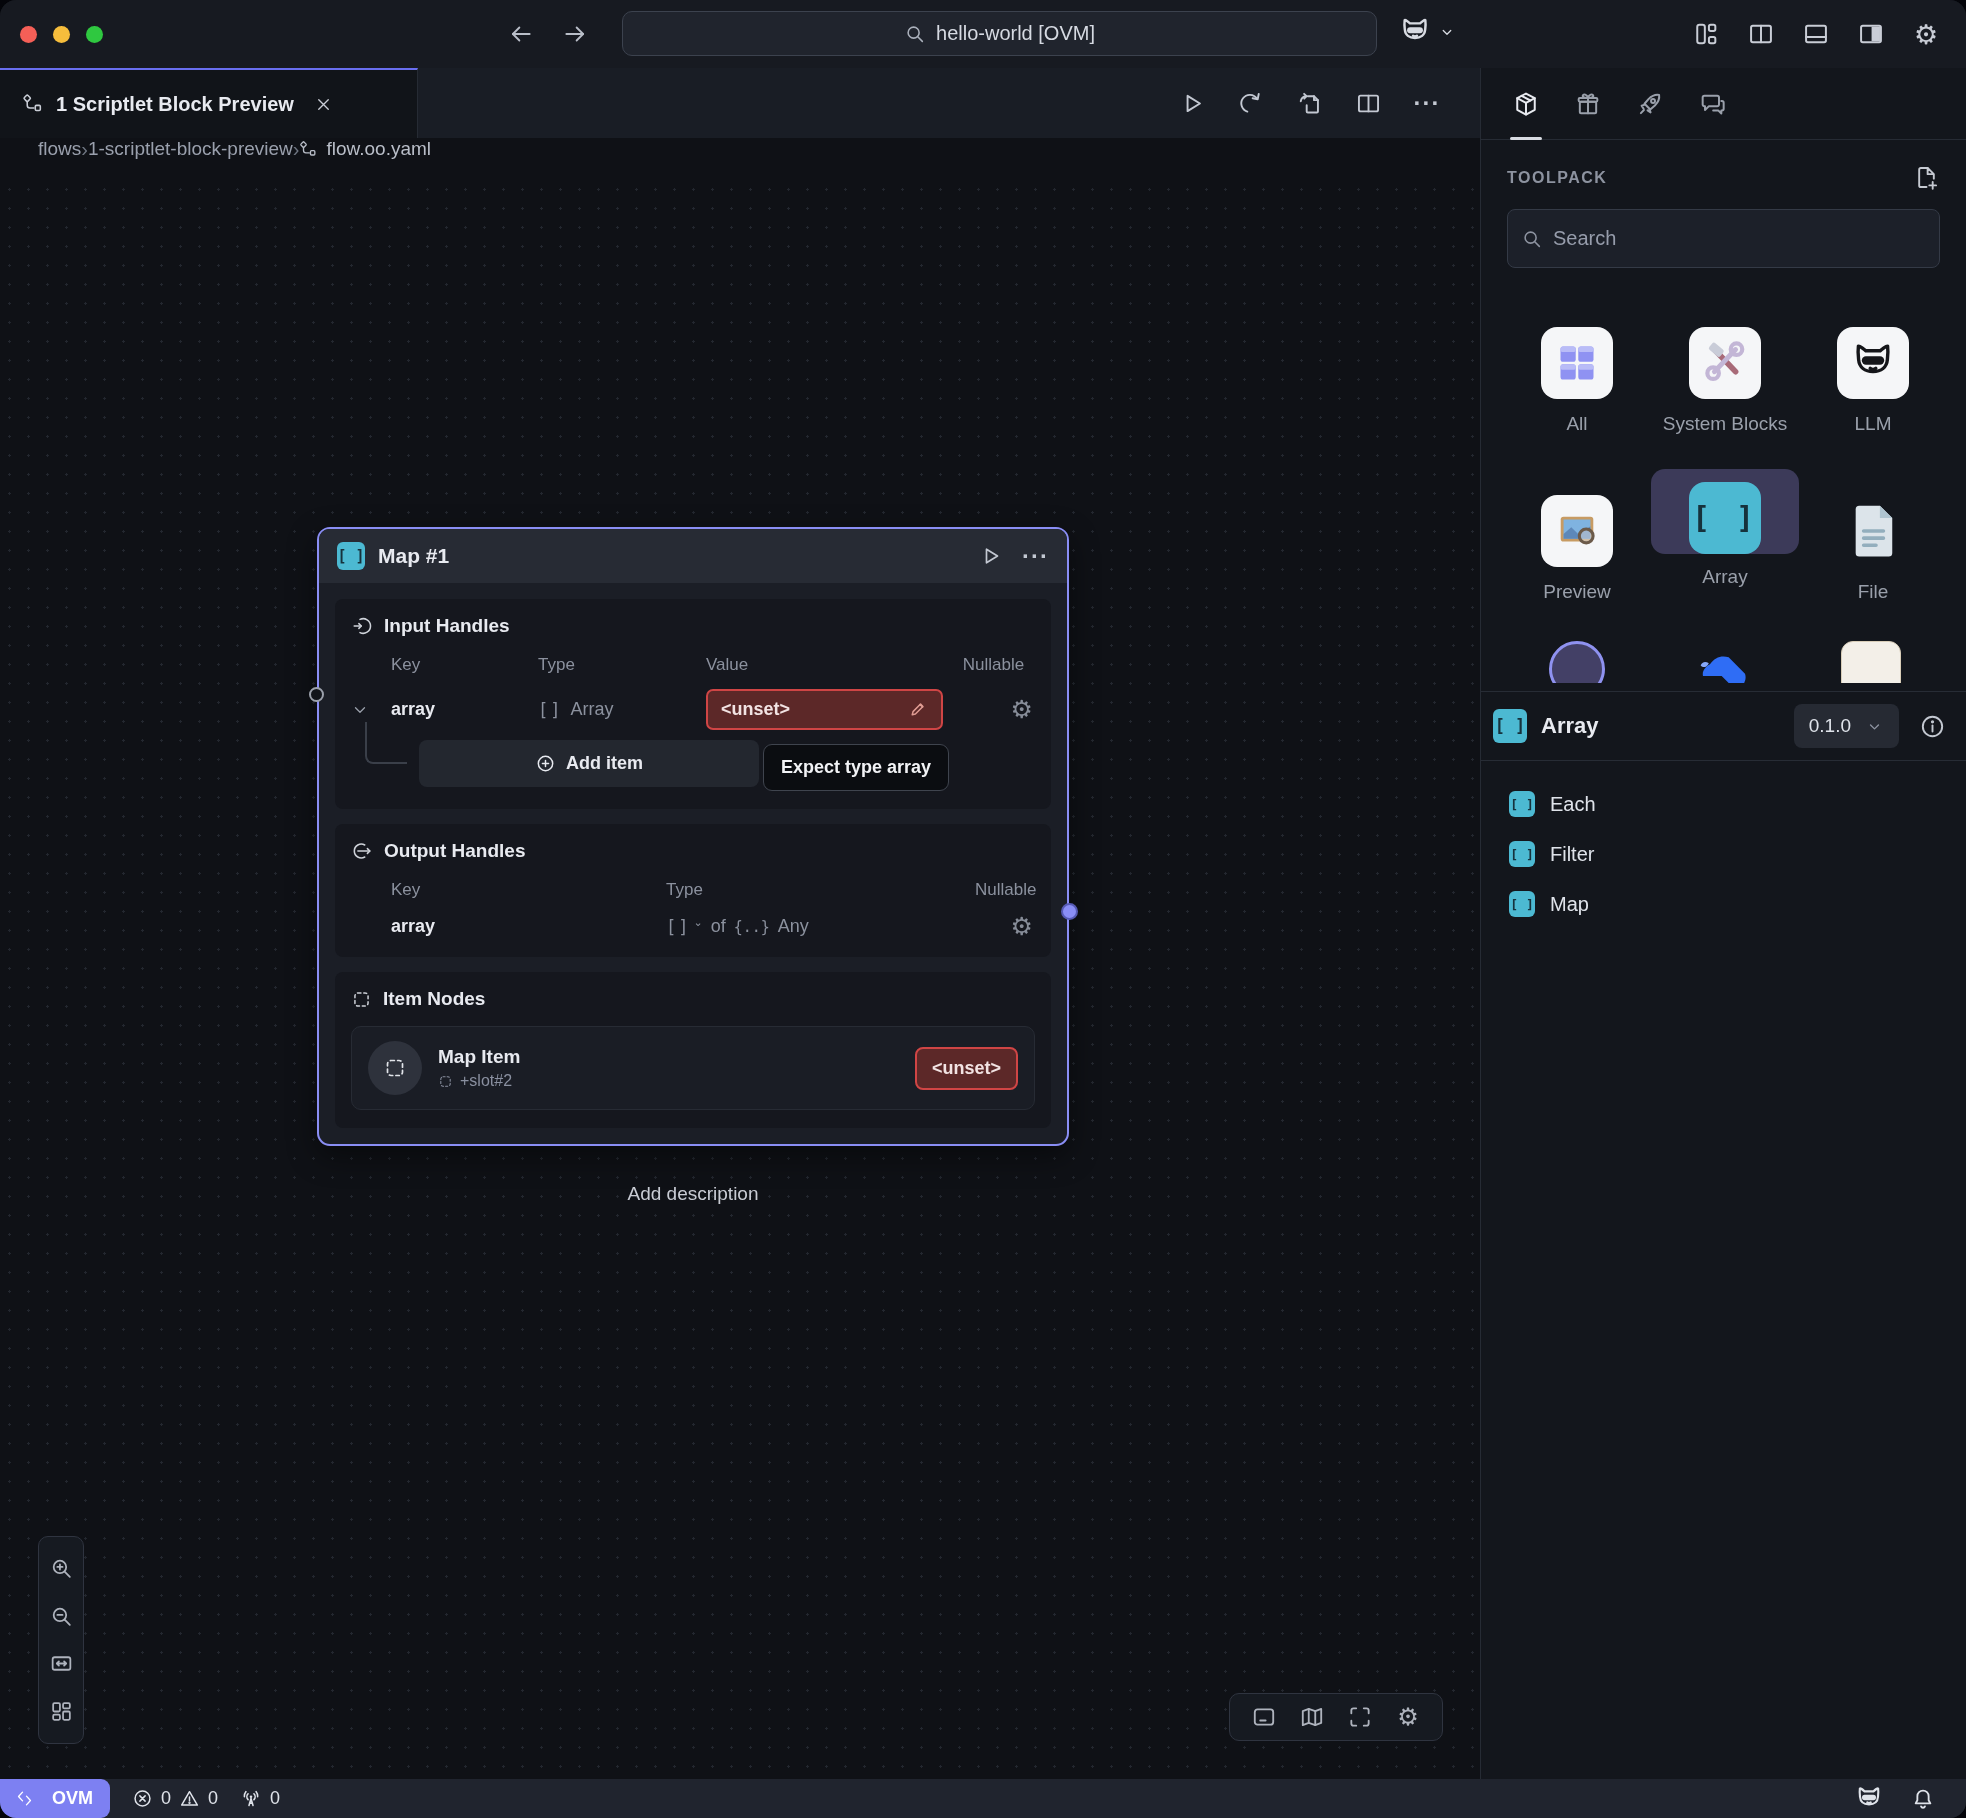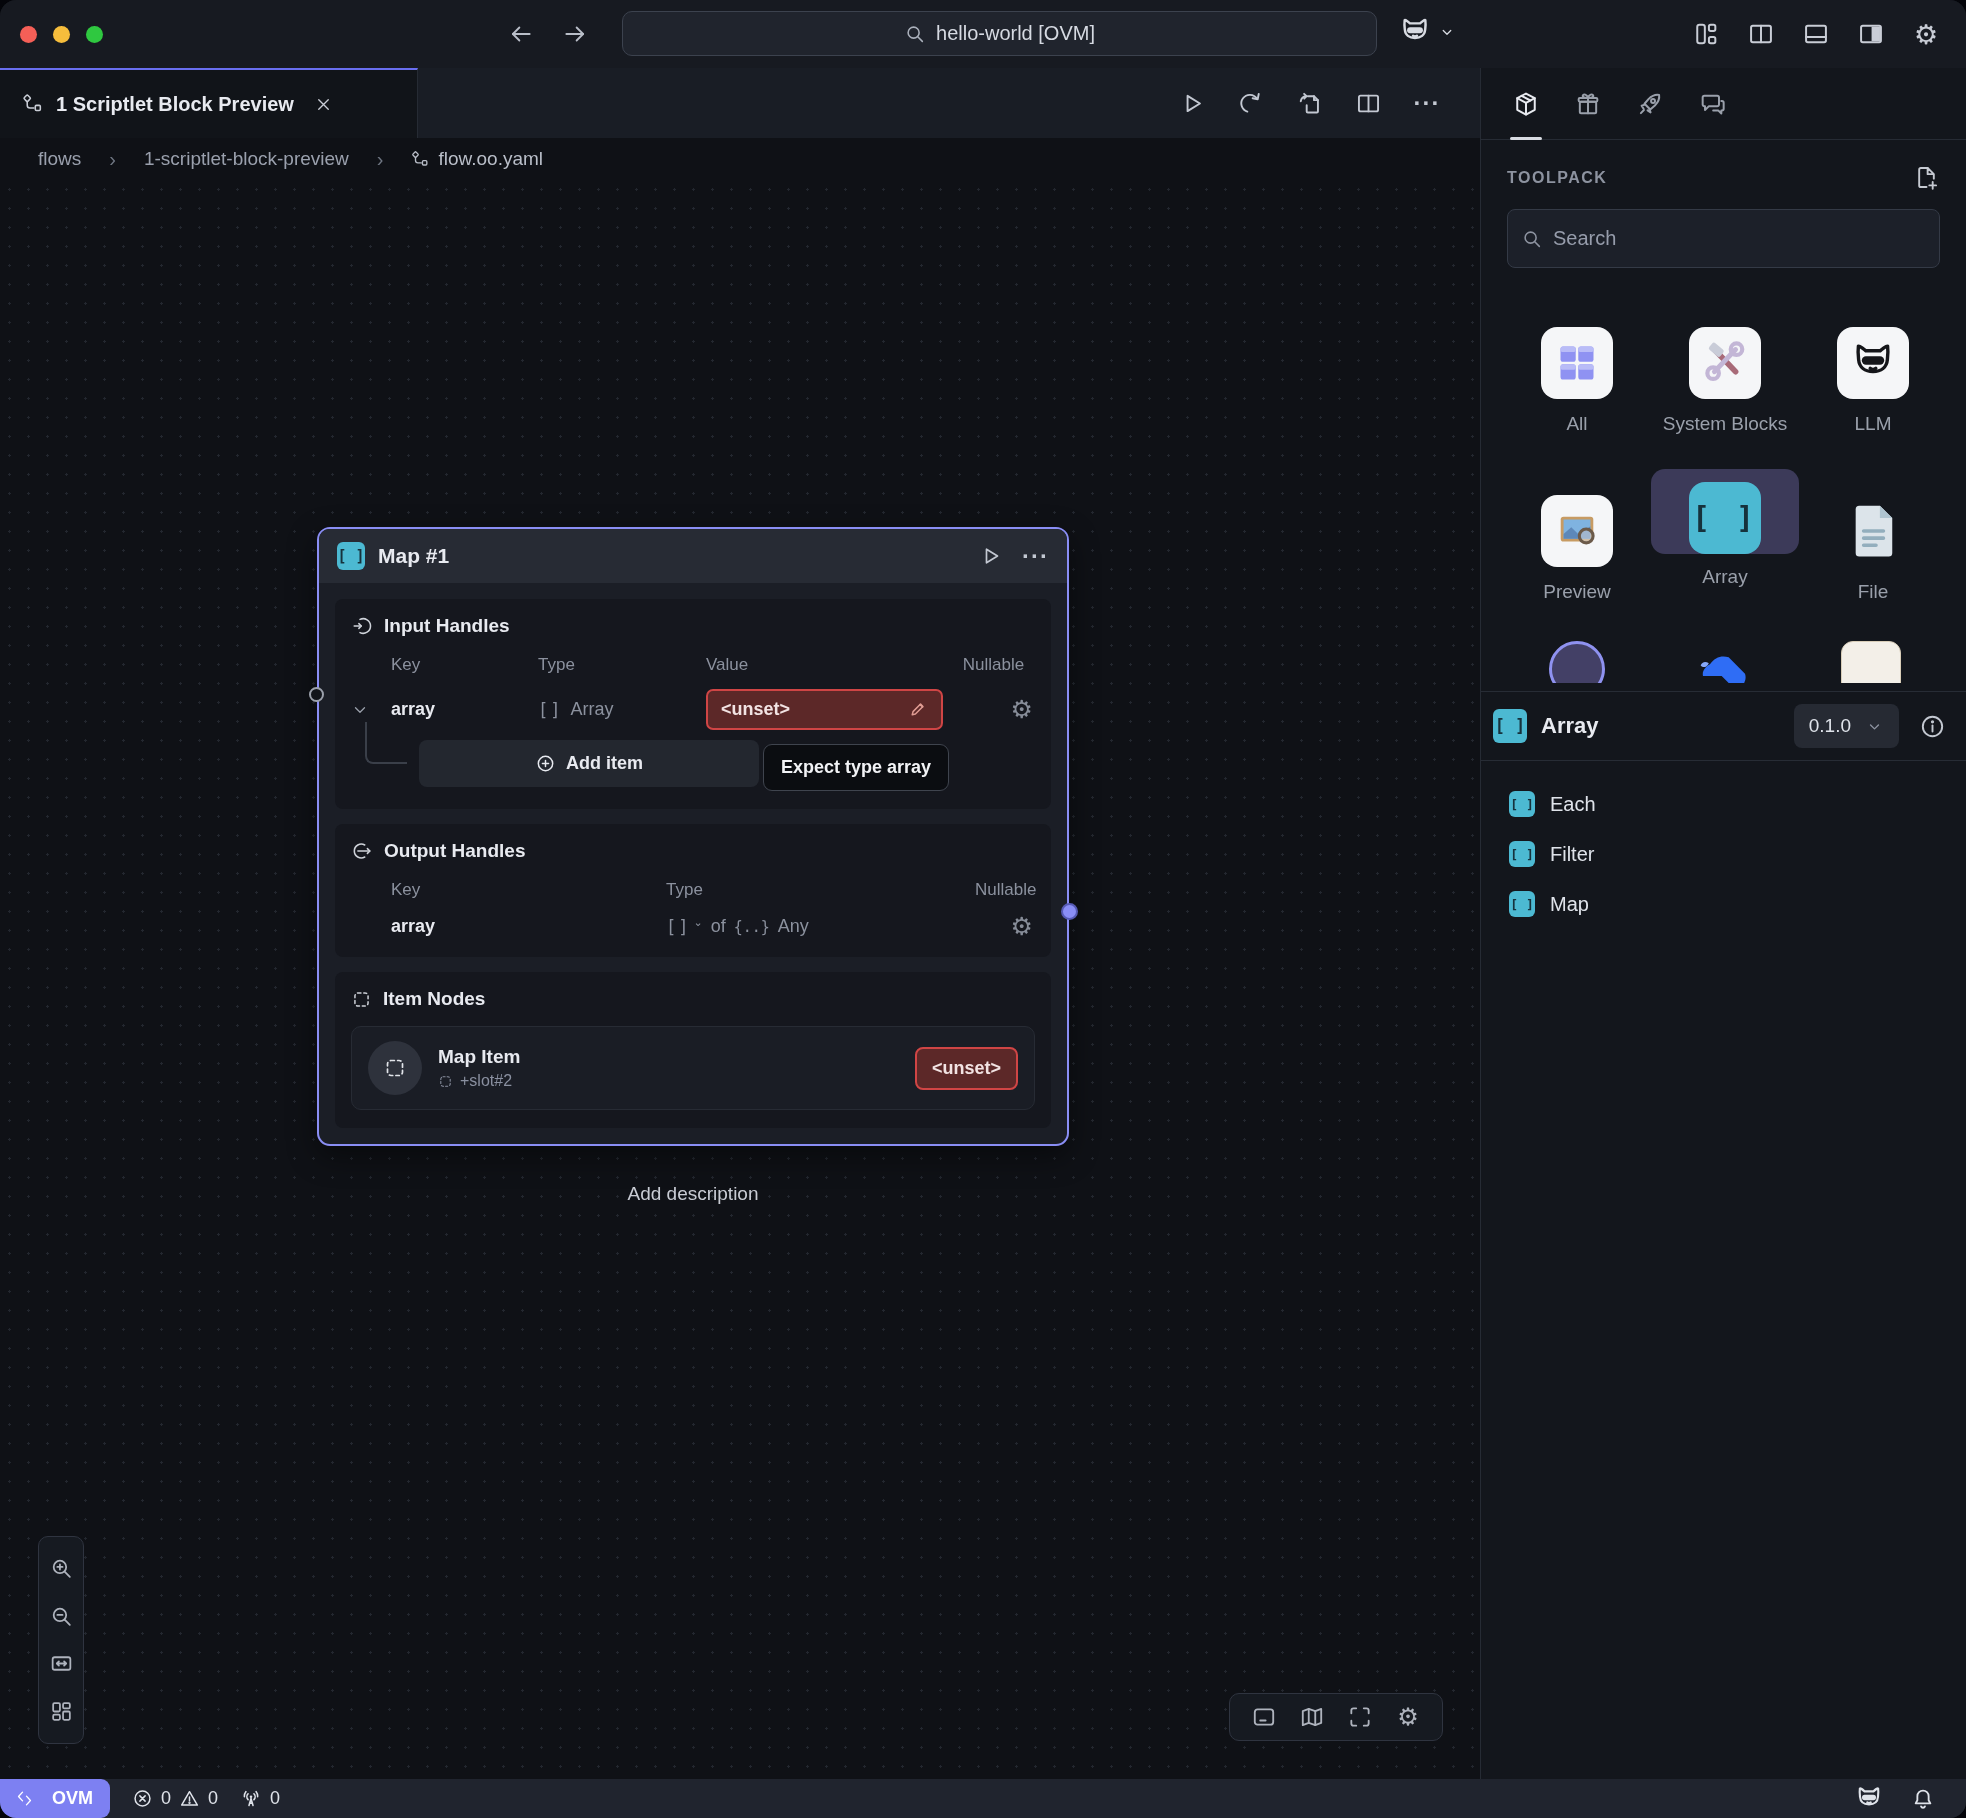--- a/index.html
+++ b/index.html
@@ -35,21 +35,21 @@
 
   .tabbar{height:70px;background:var(--tabbar);display:flex;align-items:stretch}
   .tab{width:418px;background:var(--tab);border-top:2.5px solid #696ef0;border-right:1px solid var(--line);display:flex;align-items:center;gap:12px;padding:0 22px;color:var(--txt)}
   .tab .flowic{color:#c9cdd6}
   .tab-label{font-size:20px;font-weight:600;white-space:nowrap}
   .tab-close{margin-left:8px;color:#c9cdd6;display:flex}
   .tab-actions{margin-left:auto;display:flex;align-items:center;gap:25px;padding-right:36px;color:#c3c8d2}
   .tbtn{width:34px;height:34px;display:flex;align-items:center;justify-content:center}
   .more-dots{font-size:24px;font-weight:700;letter-spacing:1px;color:#c3c8d2;line-height:0.4}
 
-  .breadcrumb{height:42px;background:var(--bg);display:flex;align-items:center;gap:28px;padding:0 0 0 38px;font-size:19px;color:var(--txt2)}
+  .breadcrumb{height:42px;background:var(--bg);display:flex;align-items:flex-start;gap:0;padding:0 0 0 38px;font-size:19px;color:var(--txt2)}
   .bc-sep{color:var(--txt3);font-size:20px}
   .bc-last{display:flex;align-items:center;gap:8px;color:#b9bec8}
 
   .canvas{position:relative;flex:1;background:var(--bg);background-image:radial-gradient(circle,#23272f 1.3px,transparent 1.4px);background-size:19px 19px;overflow:hidden}
 
   
   .node{position:absolute;left:317px;top:347px;width:752px;background:var(--node);border:2.5px solid var(--nodeborder);border-radius:13px;box-shadow:0 10px 30px rgba(0,0,0,.45)}
   .node-header{height:54px;background:var(--nodehead);border-radius:10px 10px 0 0;display:flex;align-items:center;gap:13px;padding:0 18px}
   .brk{display:inline-flex;align-items:center;justify-content:center;background:var(--teal);color:var(--tealdark);font-weight:700;border-radius:6px;font-family:"DejaVu Sans Mono",monospace}
   .brk-28{width:28px;height:28px;font-size:15px}

